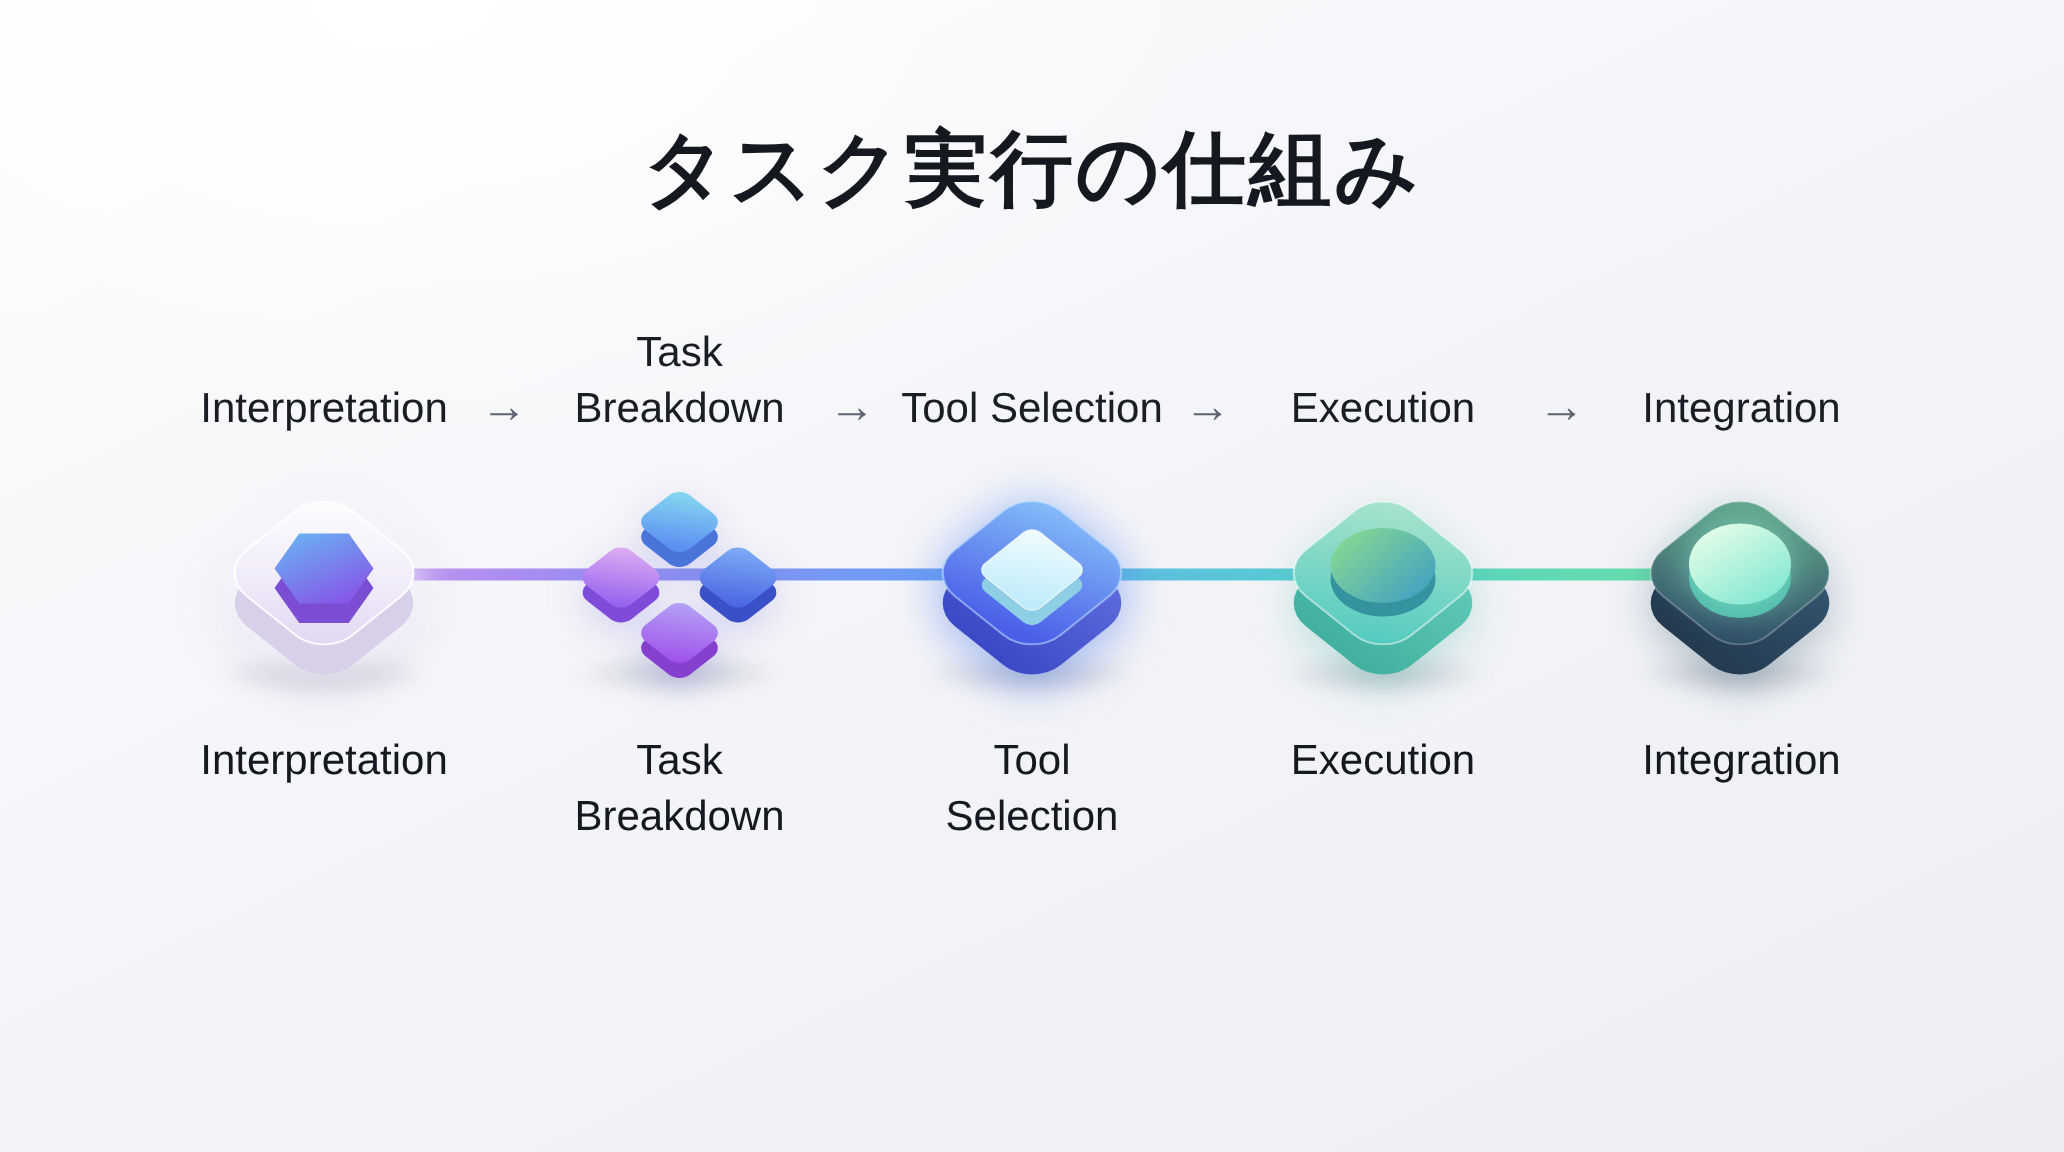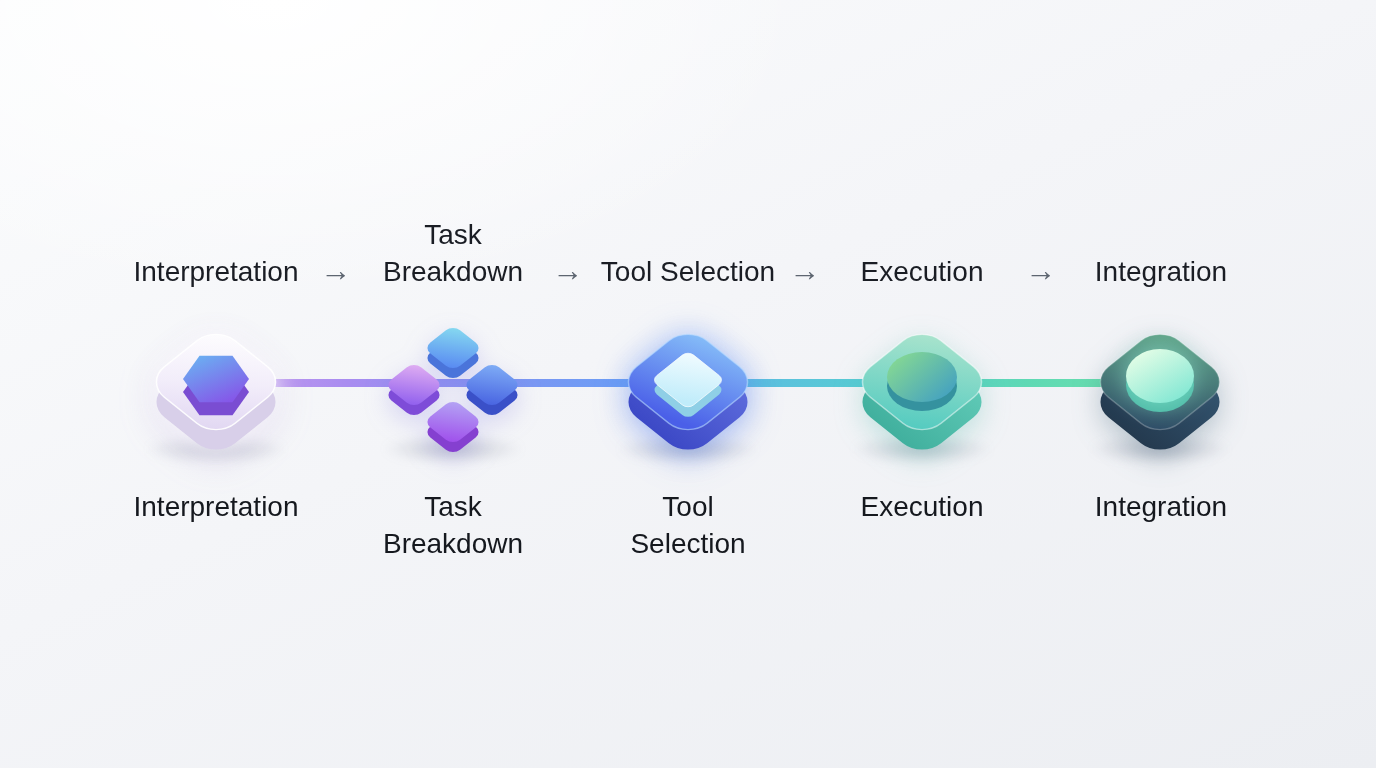--- a/index.html
+++ b/index.html
@@ -64,20 +64,21 @@
   }
   .bottom-label.wrap { white-space:normal; width:172px; }
   .bl-0 { left:216px; } .bl-1 { left:453px; } .bl-2 { left:688px; }
   .bl-3 { left:922px; } .bl-4 { left:1161px; }
 </style>
 </head>
 <body>
 
 <div class="stage">
 
+  <h1 class="title">タスク実行の仕組み</h1>
 
   <div class="flow-row">
     <div class="flow-label fl-0">Interpretation</div>
     <div class="flow-arrow fa-0">→</div>
     <div class="flow-label wrap fl-1">Task Breakdown</div>
     <div class="flow-arrow fa-1">→</div>
     <div class="flow-label fl-2">Tool Selection</div>
     <div class="flow-arrow fa-2">→</div>
     <div class="flow-label fl-3">Execution</div>
     <div class="flow-arrow fa-3">→</div>

